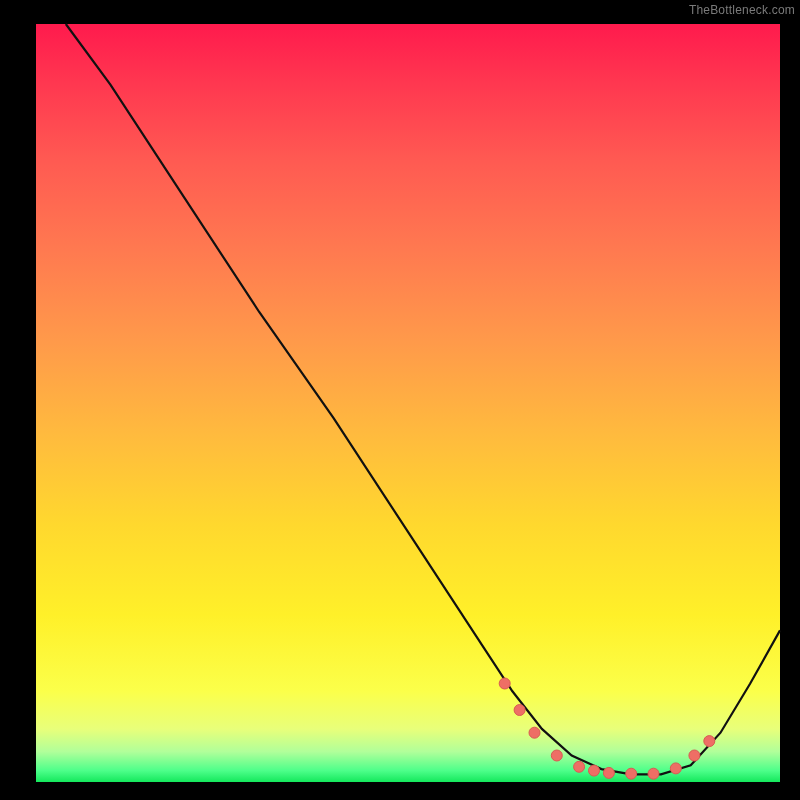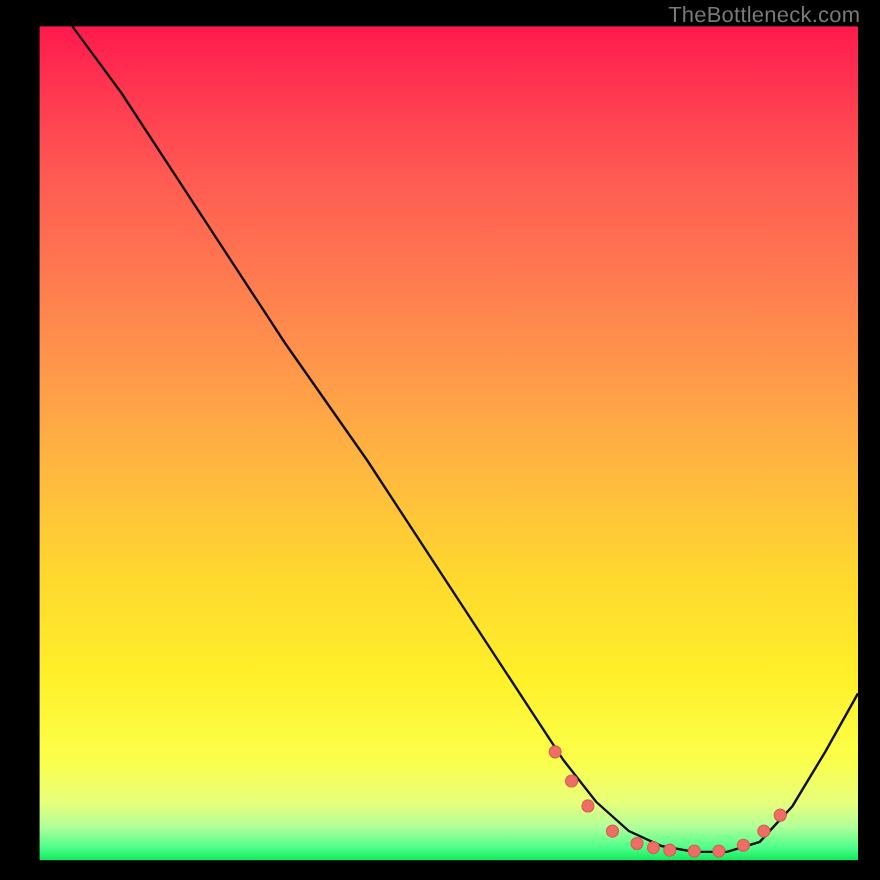--- a/index.html
+++ b/index.html
@@ -35,25 +35,25 @@
       #fff029 78%,
       #fbff4a 88%,
       #e8ff7a 93%,
       #b1ff9a 96%,
       #4dff8a 98.5%,
       #14e85c 100%
     );
   }
   .watermark {
     position: absolute;
-    right: 18px;
+    right: 5px;
     top: 3px;
     color: #7a7a7a;
     font-family: Arial, Helvetica, sans-serif;
-    font-size: 20px;
+    font-size: 12px;
     letter-spacing: 0.2px;
   }
   svg.curve {
     position: absolute;
     left: 0;
     top: 0;
     width: 744px;
     height: 758px;
     overflow: visible;
   }

